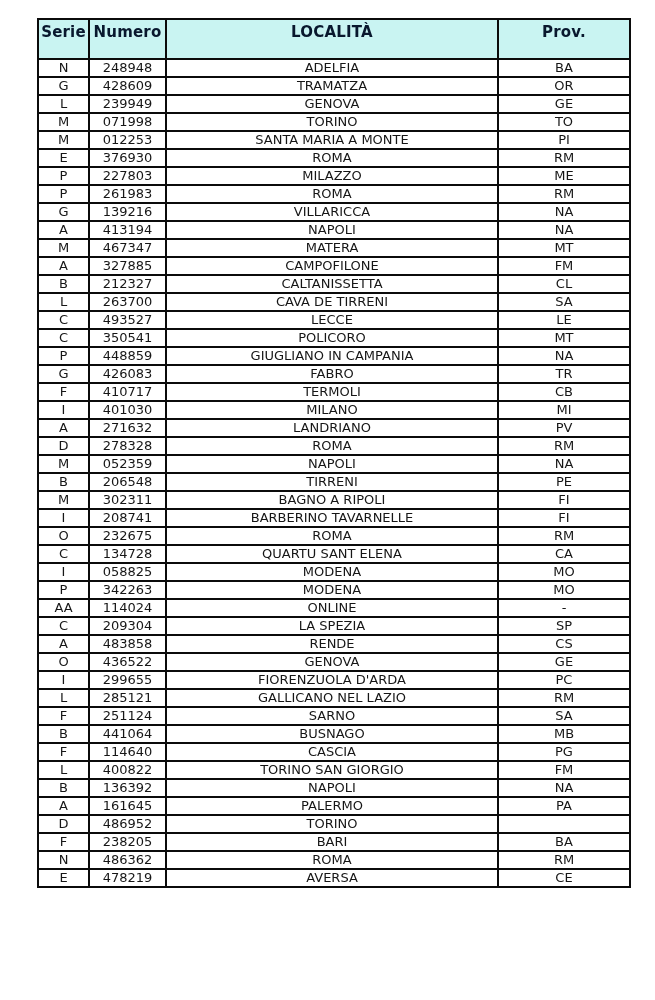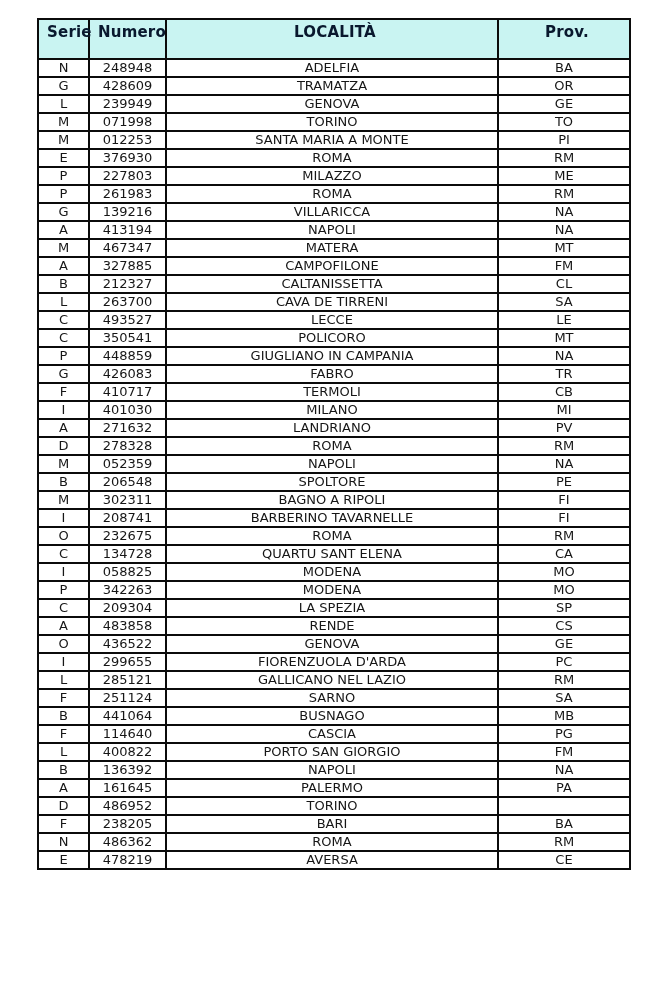--- a/index.html
+++ b/index.html
@@ -37,21 +37,21 @@
   col.c-localita { width: 332px; }
   col.c-prov     { width: 132px; }
   table.winners th {
     background: var(--header-bg);
     color: var(--header-text);
     font-size: 15px;
     font-weight: bold;
     text-align: center;
     vertical-align: top;
     height: 40px;
-    padding: 3px 2px 0 8px;
+    padding: 3px 2px 0 2px;
     border: 2px solid var(--border-color);
     letter-spacing: 0.2px;
   }
   table.winners td {
     color: var(--cell-text);
     font-size: 13px;
     text-align: center;
     vertical-align: middle;
     height: 18px;
     line-height: 16px;
@@ -215,21 +215,21 @@
         </tr>
         <tr>
           <td>M</td>
           <td>052359</td>
           <td>NAPOLI</td>
           <td>NA</td>
         </tr>
         <tr>
           <td>B</td>
           <td>206548</td>
-          <td>SPOLTORE</td>
+          <td>TIRRENI</td>
           <td>PE</td>
         </tr>
         <tr>
           <td>M</td>
           <td>302311</td>
           <td>BAGNO A RIPOLI</td>
           <td>FI</td>
         </tr>
         <tr>
           <td>I</td>
@@ -255,20 +255,26 @@
           <td>MODENA</td>
           <td>MO</td>
         </tr>
         <tr>
           <td>P</td>
           <td>342263</td>
           <td>MODENA</td>
           <td>MO</td>
         </tr>
         <tr>
+          <td>AA</td>
+          <td>114024</td>
+          <td>ONLINE</td>
+          <td>-</td>
+        </tr>
+        <tr>
           <td>C</td>
           <td>209304</td>
           <td>LA SPEZIA</td>
           <td>SP</td>
         </tr>
         <tr>
           <td>A</td>
           <td>483858</td>
           <td>RENDE</td>
           <td>CS</td>
@@ -305,21 +311,21 @@
         </tr>
         <tr>
           <td>F</td>
           <td>114640</td>
           <td>CASCIA</td>
           <td>PG</td>
         </tr>
         <tr>
           <td>L</td>
           <td>400822</td>
-          <td>PORTO SAN GIORGIO</td>
+          <td>TORINO SAN GIORGIO</td>
           <td>FM</td>
         </tr>
         <tr>
           <td>B</td>
           <td>136392</td>
           <td>NAPOLI</td>
           <td>NA</td>
         </tr>
         <tr>
           <td>A</td>

